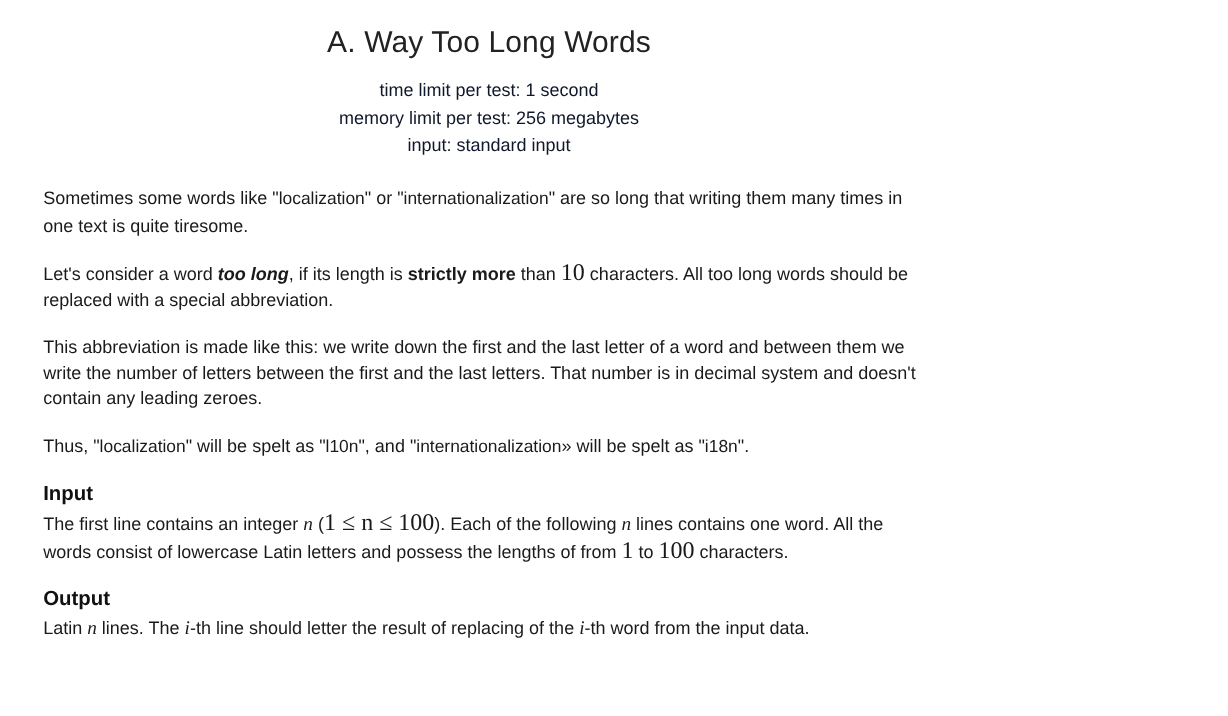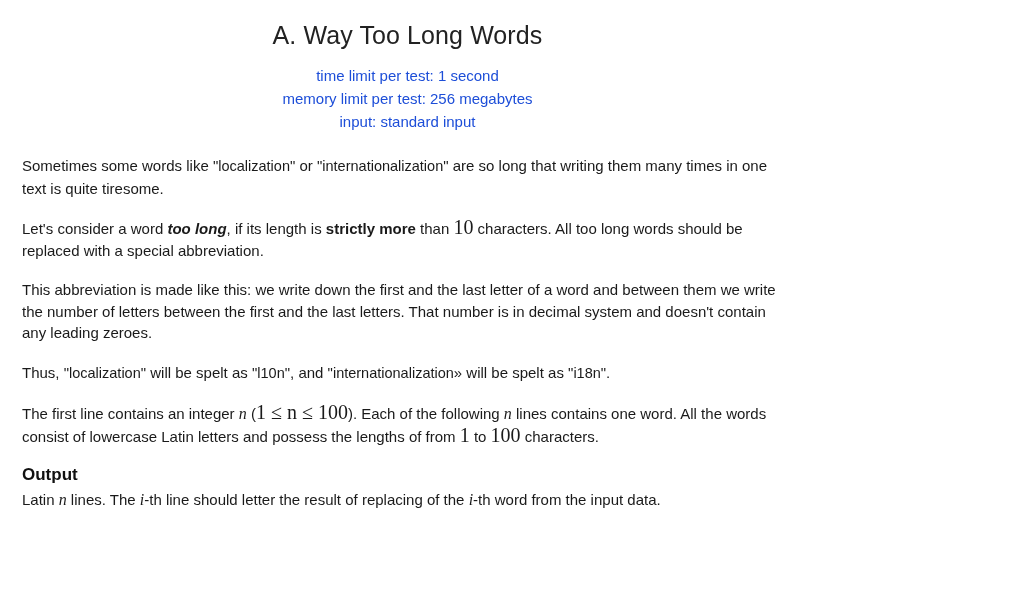--- a/index.html
+++ b/index.html
@@ -11,35 +11,35 @@
     width: 1023px;
     height: 597px;
     font-family: "Liberation Sans", sans-serif;
     color: #1a1a1a;
     font-size: 15px;
     overflow: hidden;
   }
   .page {
     width: 815px;
     box-sizing: border-box;
-    padding: 0 22px;
+    padding: 0 36px;
   }
   .problem-title {
     text-align: center;
     font-size: 25px;
     font-weight: normal;
     color: #222;
     margin: 21px 0 14px 0;
     letter-spacing: 0.1px;
   }
   .limits {
     text-align: center;
     font-size: 15px;
     line-height: 23px;
-    color: #1d4ed8;
+    color: #0f172a;
     margin-bottom: 22px;
   }
   .limits div {
     white-space: nowrap;
   }
   .statement p {
     margin: 0 0 18px 0;
     line-height: 21.5px;
     font-size: 15px;
     color: #1a1a1a;
@@ -93,19 +93,20 @@
 
     <p><span>Sometimes some words like "</span><span class="mono">localization</span><span>" or "</span><span class="mono">internationalization</span><span>" are so long that writing them many times in one text is quite tiresome.</span></p>
 
     <p><span>Let's consider a word </span><span class="it">too long</span><span>, if its length is </span><span class="bold">strictly more</span><span> than </span><span class="mathnum">10</span><span> characters. All too long words should be replaced with a special abbreviation.</span></p>
 
     <p>This abbreviation is made like this: we write down the first and the last letter of a word and between them we write the number of letters between the first and the last letters. That number is in decimal system and doesn't contain any leading zeroes.</p>
 
     <p><span>Thus, "</span><span class="mono">localization</span><span>" will be spelt as "</span><span class="mono">l10n</span><span>", and "</span><span class="mono">internationalization</span><span>» will be spelt as "</span><span class="mono">i18n</span><span>".</span></p>
 
 
+    <div class="section-header">Input</div>
     <p class="section-body"><span>The first line contains an integer </span><span class="math">n</span><span> (</span><span class="mathnum">1 ≤ n ≤ 100</span><span>). Each of the following </span><span class="math">n</span><span> lines contains one word. All the words consist of lowercase Latin letters and possess the lengths of from </span><span class="mathnum">1</span><span> to </span><span class="mathnum">100</span><span> characters.</span></p>
 
     <div class="section-header">Output</div>
     <p class="section-body"><span>Latin </span><span class="math">n</span><span> lines. The </span><span class="math">i</span><span>-th line should letter the result of replacing of the </span><span class="math">i</span><span>-th word from the input data.</span></p>
 
   </div>
 </div>
 
 </body></html>

